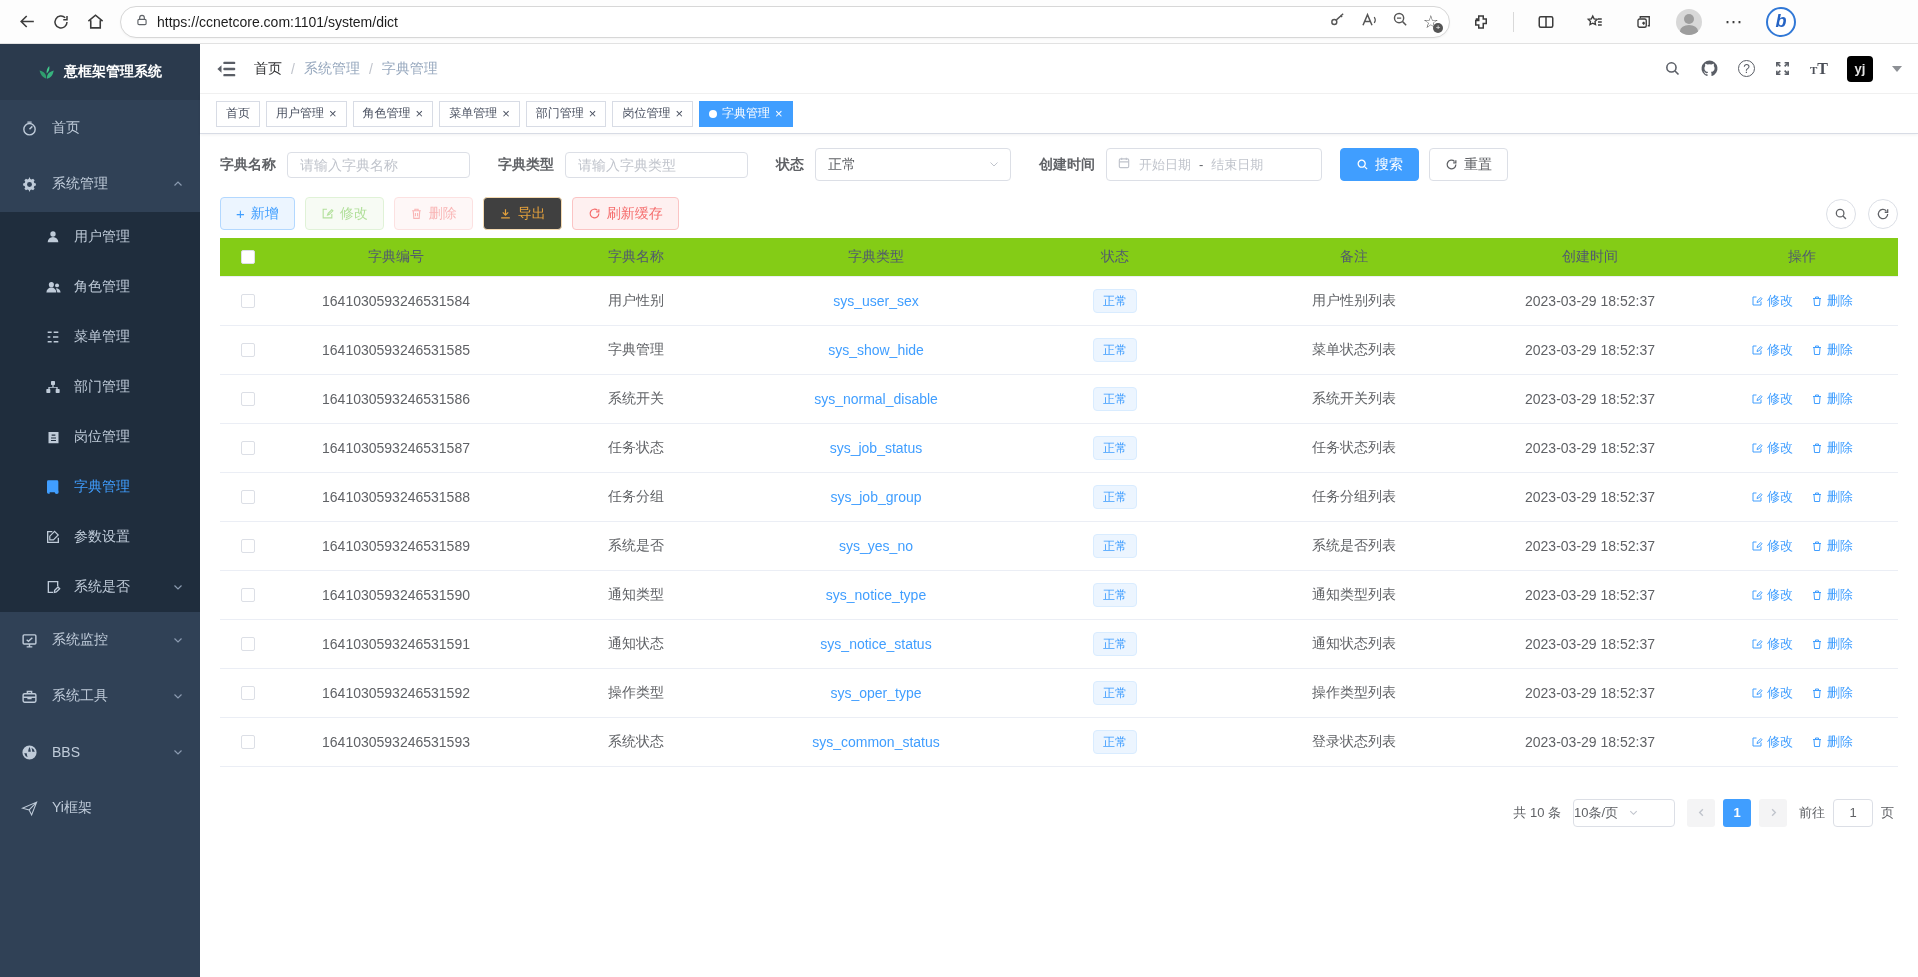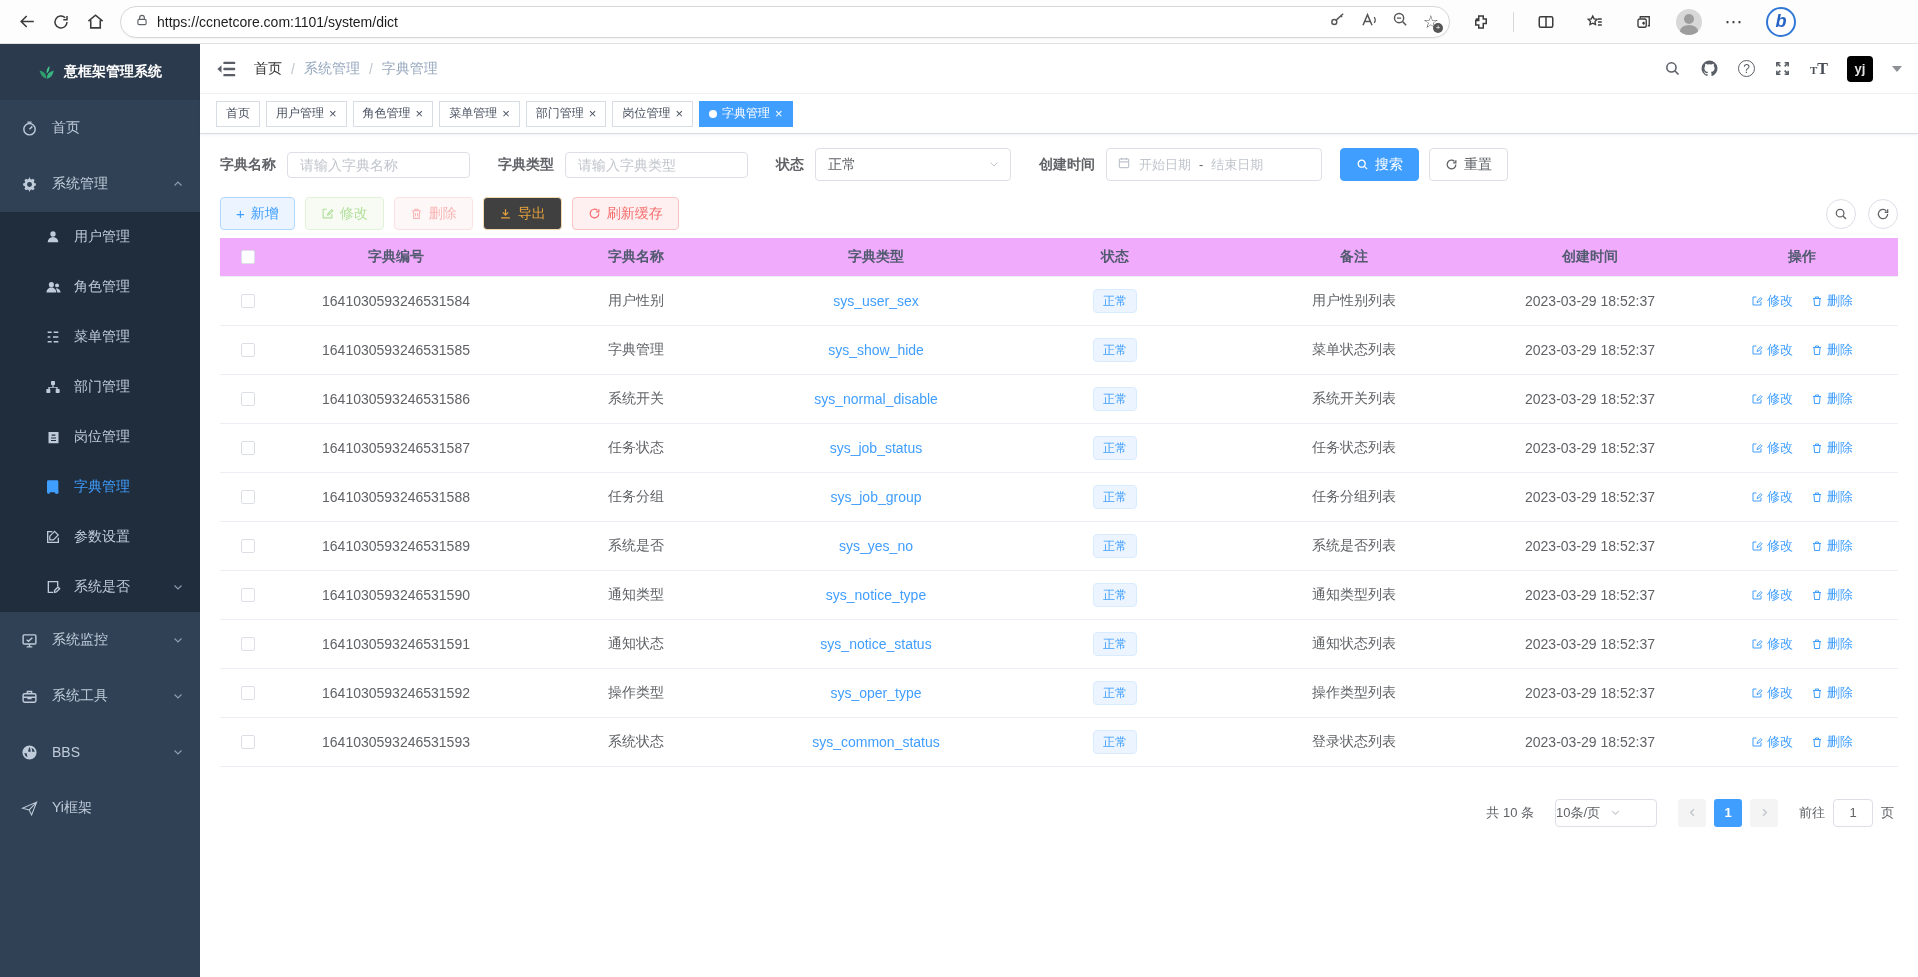--- a/index.html
+++ b/index.html
@@ -96,35 +96,35 @@
   .btn-plain-green  { background:#f0f9eb; border-color:#c2e7b0; color:#67c23a; }
   .btn-plain-red    { background:#fef0f0; border-color:#fbc4c4; color:#f56c6c; }
   .btn-plain-orange { background:#404040; border-color:#f5dab1; color:#e6a23c; }
   .btn.disabled { opacity:.5; cursor:not-allowed; }
   .tb-right { margin-left:auto; display:flex; gap:12px; }
   .circle-btn { width:30px; height:30px; border-radius:50%; border:1px solid #dcdfe6; background:#fff;
     color:#606266; display:flex; align-items:center; justify-content:center; cursor:pointer; }
 
   
   table.data { width:100%; border-collapse:collapse; margin-top:8px; font-size:14px; }
-  table.data th { height:38px; background:#f0abfc; color:#515a6e; font-weight:bold; text-align:center;
+  table.data th { height:38px; background:#84cc16; color:#515a6e; font-weight:normal; text-align:center;
     border-bottom:1px solid #ebeef5; }
   table.data td { height:49px; text-align:center; color:#606266; border-bottom:1px solid #ebeef5; }
   .checkbox { width:14px; height:14px; border:1px solid #dcdfe6; border-radius:2px; background:#fff;
     margin:0 auto; cursor:pointer; }
   a.type-link { color:#409eff; text-decoration:none; cursor:pointer; }
   .badge { display:inline-block; height:24px; line-height:22px; padding:0 9px; background:#ecf5ff;
     border:1px solid #d9ecff; border-radius:4px; color:#409eff; font-size:12px; }
   .op-link { color:#409eff; text-decoration:none; font-size:13px; display:inline-flex;
     align-items:center; gap:4px; cursor:pointer; }
   .op-link + .op-link { margin-left:14px; }
 
   
   .pagination { display:flex; align-items:center; justify-content:flex-end; margin-top:32px;
-    font-size:13px; color:#606266; gap:21px; padding-right:4px; }
+    font-size:13px; color:#606266; gap:12px; padding-right:4px; }
   .pg-select { width:102px; height:28px; border:1px solid #dcdfe6; border-radius:4px; display:flex;
     align-items:center; justify-content:flex-start; gap:10px; color:#606266; cursor:pointer; }
   .pg-btn { width:28px; height:28px; background:#f4f4f5; border-radius:3px; display:flex;
     align-items:center; justify-content:center; color:#c0c4cc; cursor:pointer; font-size:13px; }
   .pg-page { width:28px; height:28px; background:#409eff; color:#fff; border-radius:3px; display:flex;
     align-items:center; justify-content:center; font-weight:bold; cursor:pointer; }
   .pg-goto-input { width:40px; height:28px; border:1px solid #dcdfe6; border-radius:4px;
     text-align:center; font-size:13px; color:#606266; font-family:inherit; }
   .pg-group { display:flex; align-items:center; gap:8px; }
 </style>

